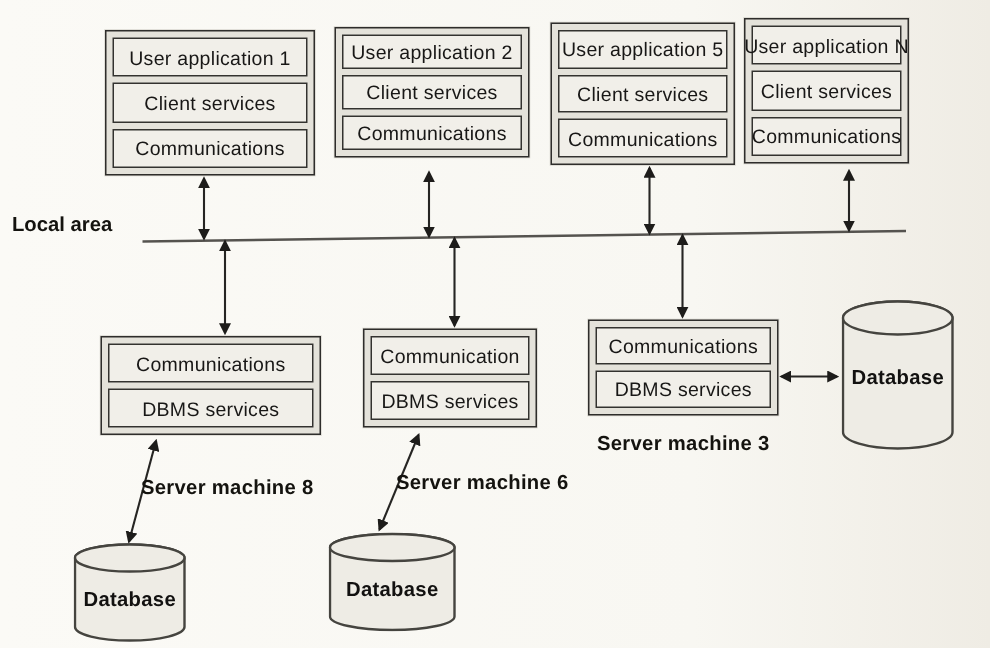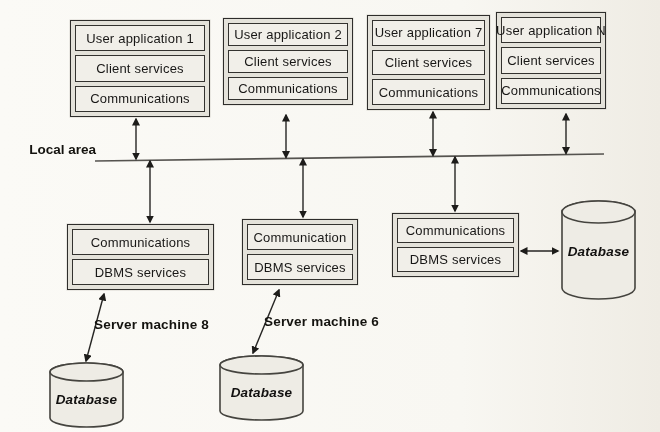--- a/index.html
+++ b/index.html
@@ -31,23 +31,23 @@
     display:flex;align-items:center;justify-content:center;
     font-size:13px;color:#181716;letter-spacing:.2px;white-space:nowrap;
   }
   .lbl{
     position:absolute;font-weight:bold;font-size:13.5px;color:#14130f;
     white-space:nowrap;letter-spacing:.2px;
   }
   .lan-label{
     position:absolute;left:8px;top:141px;width:88px;
     font-weight:bold;font-size:13.5px;line-height:17px;
-    text-align:right;color:#14130f;
+    text-align:left;color:#14130f;
   }
-  .db{position:absolute;font-style:italic;}
+  .db{position:absolute;}
   .db .db-label{
     position:absolute;left:0;width:100%;text-align:center;
     font-weight:bold;font-size:13.5px;color:#121110;letter-spacing:.2px;
   }
   .db svg{display:block;}
   .cyl{fill:var(--cyl-fill,#eeece5);stroke:#45443f;stroke-width:1.6;}
 </style>
 </head>
 <body>
 
@@ -84,21 +84,21 @@
     <div class="cell">User application 1</div>
     <div class="cell">Client services</div>
     <div class="cell">Communications</div>
   </div>
   <div class="node" style="left:223px;top:18px;width:130px;height:87px">
     <div class="cell">User application 2</div>
     <div class="cell">Client services</div>
     <div class="cell">Communications</div>
   </div>
   <div class="node" style="left:367px;top:15px;width:123px;height:95px">
-    <div class="cell">User application 7</div>
+    <div class="cell">User application 5</div>
     <div class="cell">Client services</div>
     <div class="cell">Communications</div>
   </div>
   <div class="node" style="left:496px;top:12px;width:110px;height:97px">
     <div class="cell">User application N</div>
     <div class="cell">Client services</div>
     <div class="cell">Communications</div>
   </div>
 
   <div class="node" style="left:67px;top:224px;width:147px;height:66px">
@@ -109,20 +109,21 @@
     <div class="cell">Communication</div>
     <div class="cell">DBMS services</div>
   </div>
   <div class="node" style="left:392px;top:213px;width:127px;height:64px">
     <div class="cell">Communications</div>
     <div class="cell">DBMS services</div>
   </div>
 
   <div class="lbl" style="left:94px;top:317px">Server machine 8</div>
   <div class="lbl" style="left:264px;top:314px">Server machine 6</div>
+  <div class="lbl" style="left:398px;top:288px">Server machine 3</div>
 
   <div class="db" style="left:49px;top:362px;width:75px;height:66px">
     <svg width="75" height="66" viewBox="0 0 75 66">
       <path class="cyl" d="M1 10 A36.5 9 0 0 1 74 10 L74 56 A36.5 9 0 0 1 1 56 Z"></path>
       <ellipse class="cyl" cx="37.5" cy="10" rx="36.5" ry="9"></ellipse>
     </svg>
     <div class="db-label" style="top:30px">Database</div>
   </div>
   <div class="db" style="left:219px;top:355px;width:85px;height:66px">
     <svg width="85" height="66" viewBox="0 0 85 66">

